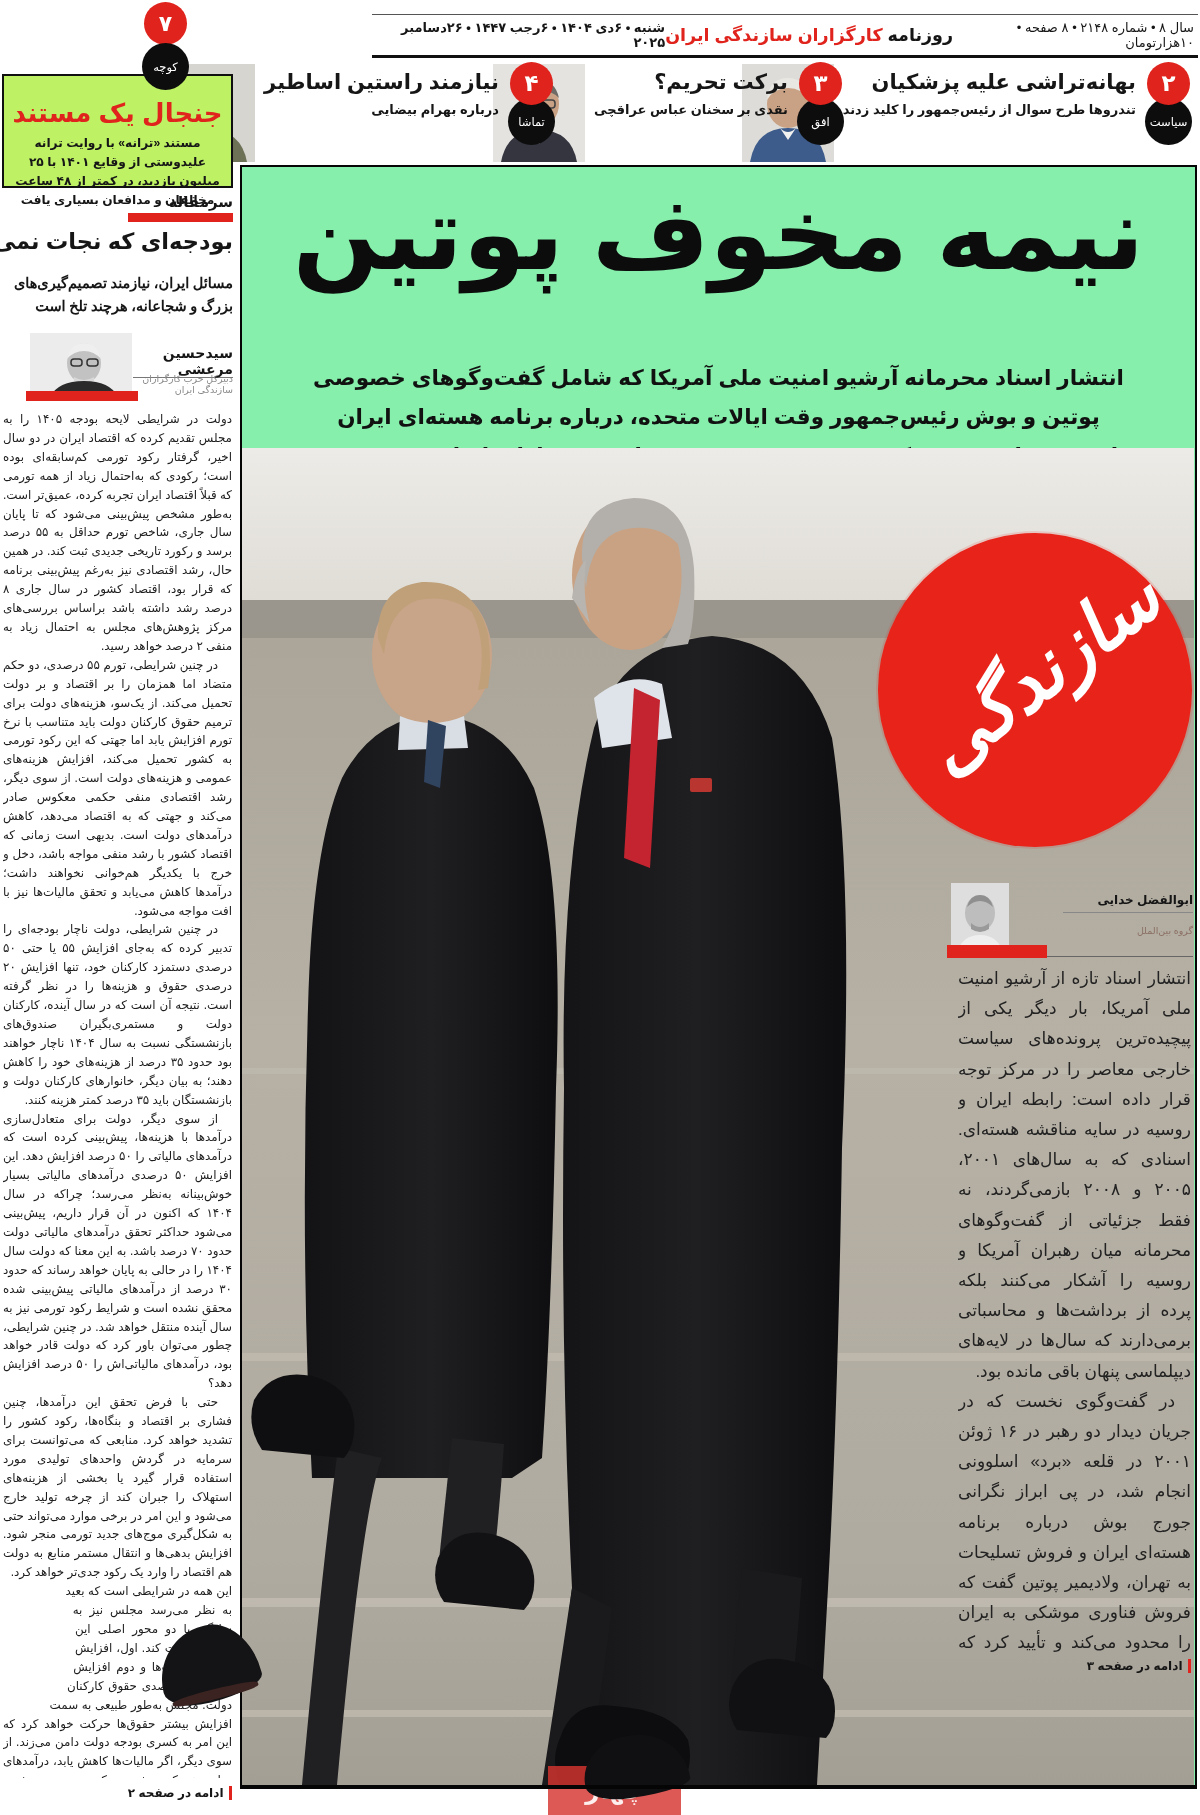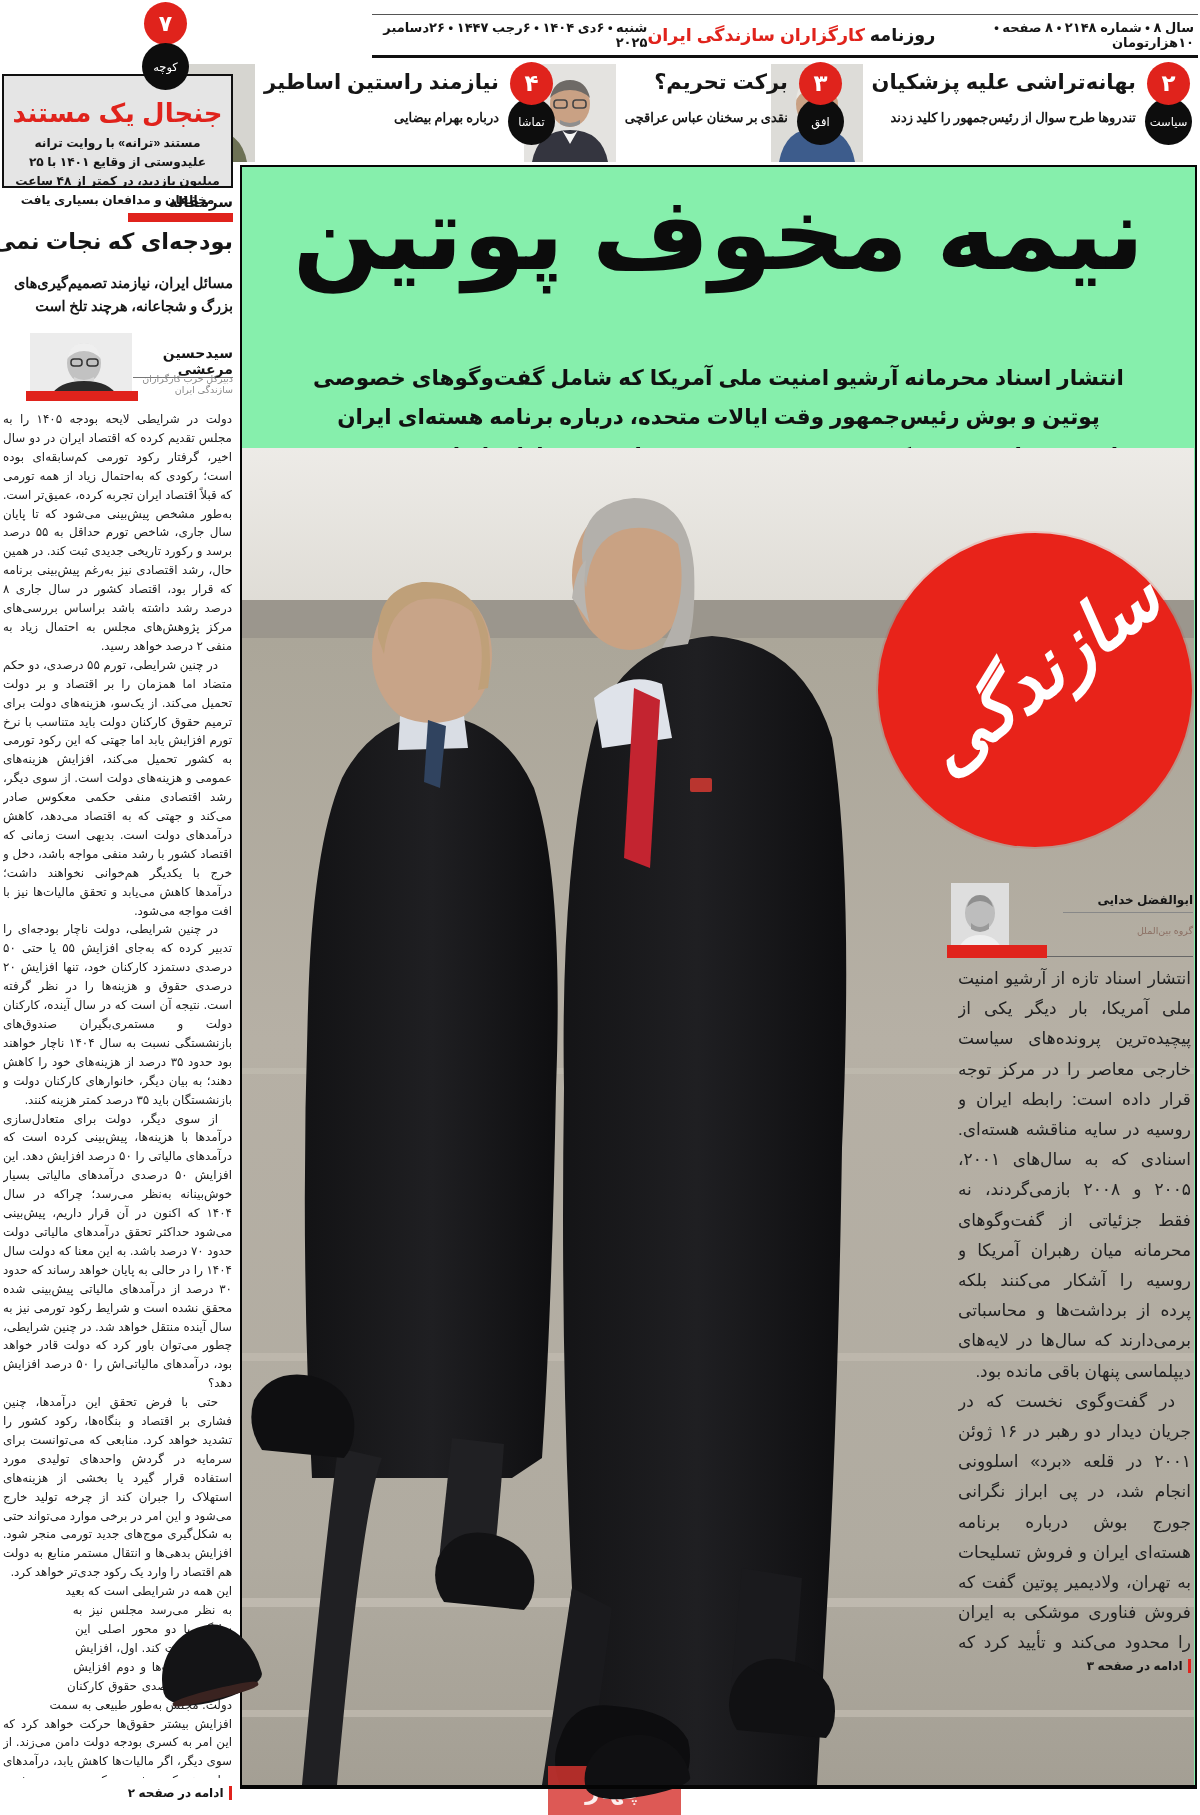--- a/index.html
+++ b/index.html
@@ -9,41 +9,41 @@
     background:#ffffff; overflow:hidden; direction:rtl;
     font-family:"Liberation Sans","DejaVu Sans",sans-serif; color:#161616;
   }
   
   .masthead {
     position:absolute; top:14px; left:372px; width:826px; height:44px;
     border-top:1px solid #555; border-bottom:3px solid #101010;
     display:flex; align-items:center; justify-content:space-between;
     direction:rtl; padding:0 4px;
   }
-  .mast-info { font-size:13px; font-weight:700; letter-spacing:0; }
+  .mast-info { font-size:13px; font-weight:400; letter-spacing:0; }
   .mast-title { font-size:17.5px; font-weight:900; white-space:nowrap; }
   .mast-title .red { color:#e0231c; }
   .mast-date { font-size:13px; font-weight:700; }
 
   
   .strip-item { position:absolute; top:62px; height:100px; display:flex; direction:rtl; gap:9px; align-items:flex-start; }
   .badge-col { display:flex; flex-direction:column; align-items:center; flex:0 0 47px; }
   .badge-num { width:43px; height:43px; border-radius:50%; background:#e0231c; color:#fff;
     font-size:23px; font-weight:900; display:flex; align-items:center; justify-content:center; z-index:2;}
   .badge-sec { width:47px; height:47px; border-radius:50%; background:#0d0d0d; color:#fff;
     font-size:11.5px; display:flex; align-items:center; justify-content:center; margin-top:-7px; }
   .item-text { text-align:right; padding-top:8px; }
   .item-head { font-size:21px; font-weight:900; white-space:nowrap; }
-  .item-sub  { font-size:13px; font-weight:600; margin-top:16px; white-space:nowrap;font-family:Liberation Serif, serif; }
+  .item-sub  { font-size:13px; font-weight:600; margin-top:8px; white-space:nowrap; }
   .item-photo { width:92px; height:98px; align-self:flex-end; flex:0 0 92px; }
   .item-photo svg { display:block; width:100%; height:100%; }
 
   
   .teaser-box { position:absolute; left:2px; top:74px; width:231px; height:114px;
-    border:2px solid #101010; background:#e5e5e5; z-index:1; }
+    border:2px solid #101010; background:#bef264; z-index:1; }
   .badge7-red { position:absolute; left:144px; top:2px; width:43px; height:43px; border-radius:50%;
     background:#e0231c; color:#fff; font-size:22px; font-weight:900; display:flex; align-items:center; justify-content:center; z-index:3;}
   .badge7-black { position:absolute; left:142px; top:43px; width:47px; height:47px; border-radius:50%;
     background:#0d0d0d; color:#fff; font-size:11.5px; display:flex; align-items:center; justify-content:center; z-index:3;}
   .teaser-head { margin-top:22px; text-align:center; color:#e0231c; font-size:26px; font-weight:900; }
   .teaser-text { margin-top:5px; padding:0 6px; text-align:center; font-size:12.2px; font-weight:700; line-height:1.55; }
 
   .sarmaghale { position:absolute; left:2px; top:193px; width:231px; text-align:right; font-size:15px; font-weight:700; padding-left:4px;}
   .sarmaghale-bar { position:absolute; left:128px; top:213px; width:105px; height:9px; background:#e0231c; }
 

